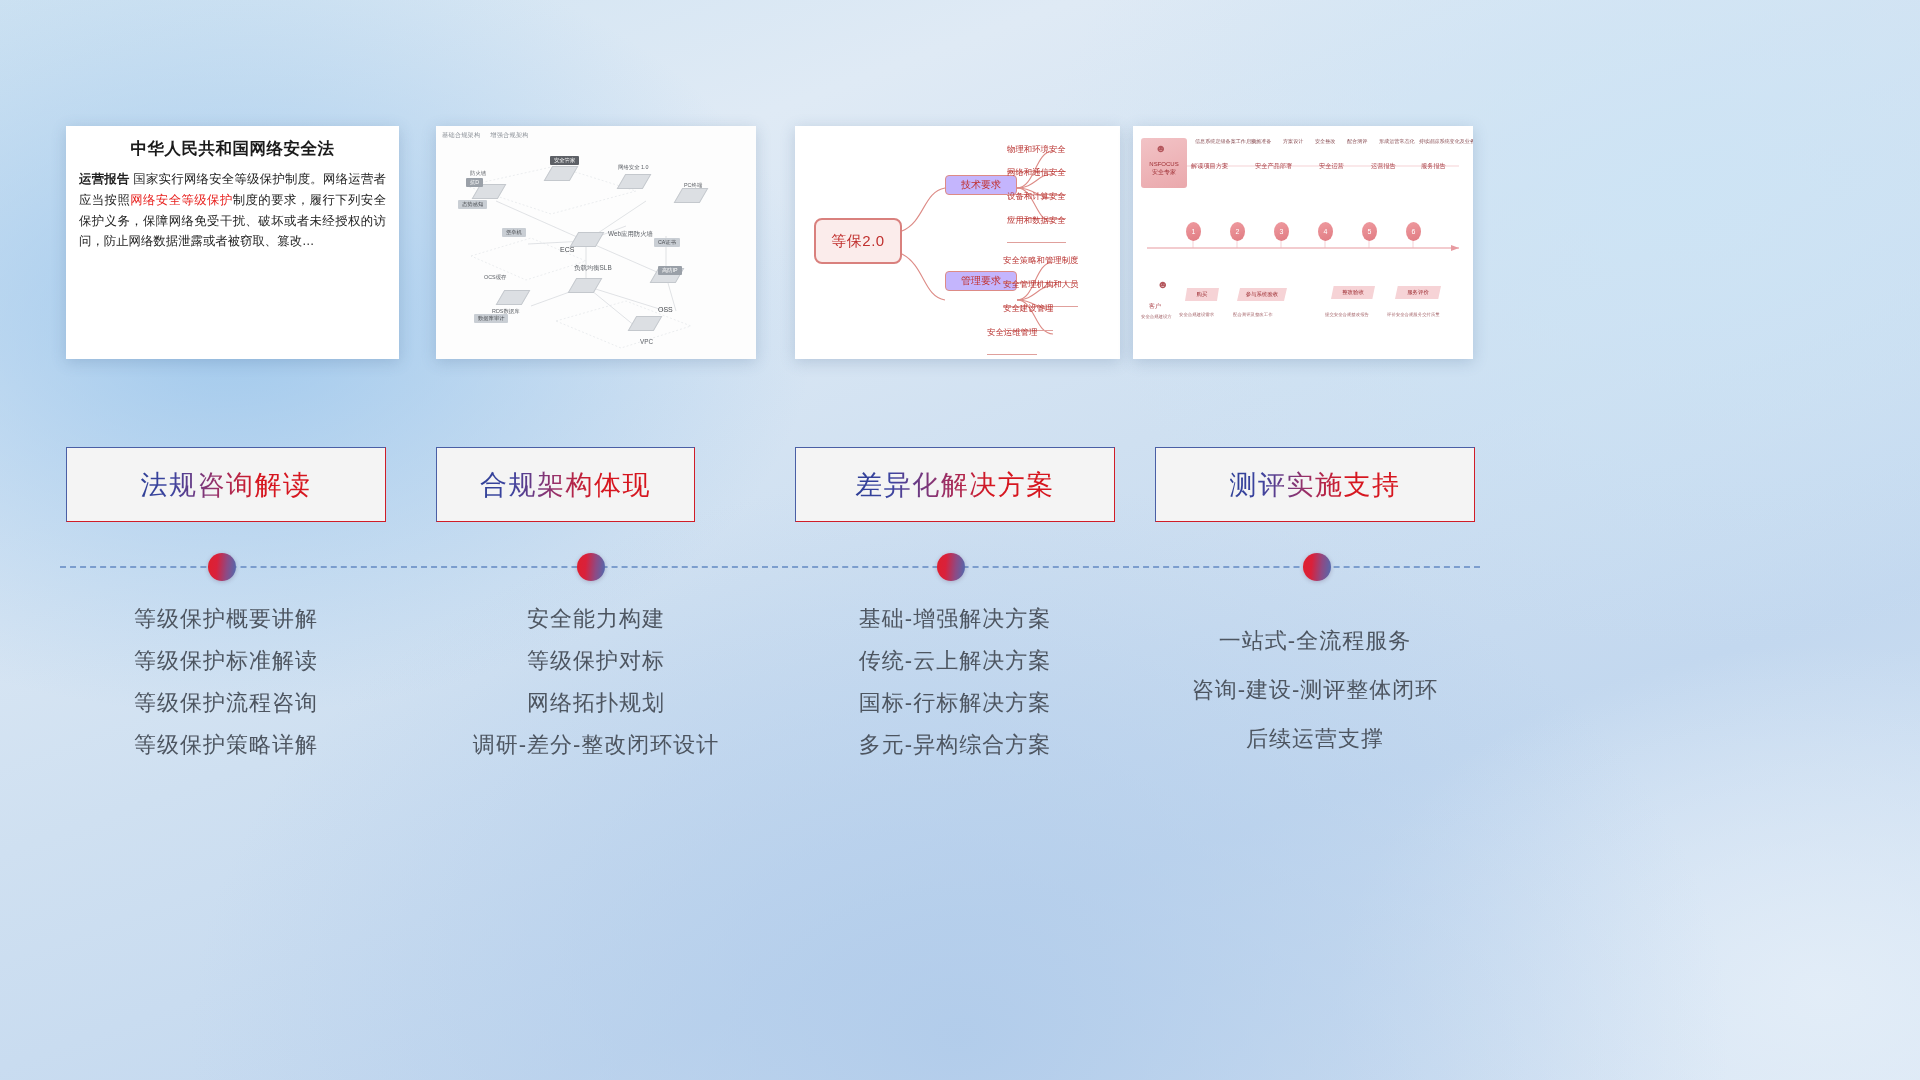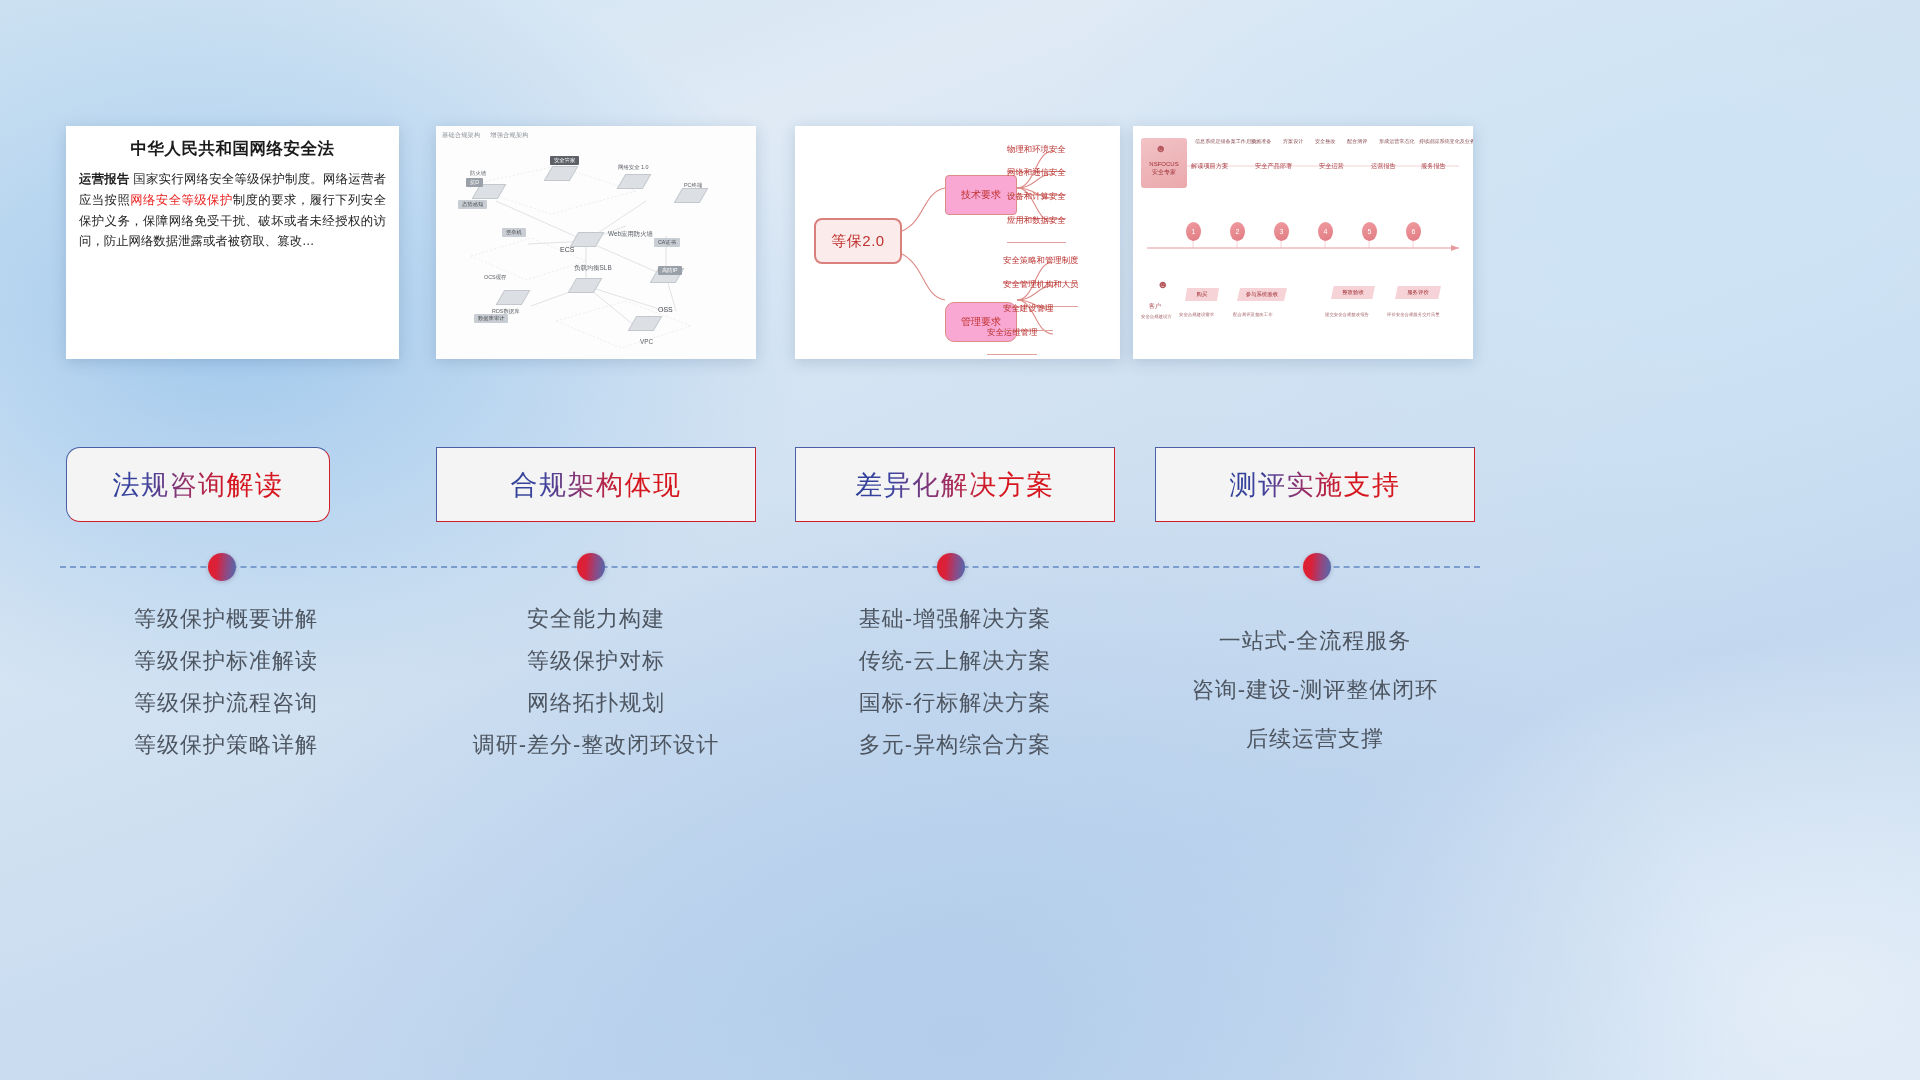--- a/index.html
+++ b/index.html
@@ -58,21 +58,21 @@
   
   .mind { position: relative; width: 100%; height: 100%; background: #fff; }
   .mind svg { position: absolute; inset: 0; }
   .node-root {
     position: absolute; left: 19px; top: 92px; width: 88px; height: 46px;
     background: #fbeceb; border: 2.5px solid #d9807d; border-radius: 8px;
     display: flex; align-items: center; justify-content: center;
     color: #c0302e; font-size: 15px; letter-spacing: .5px;
   }
   .node-mid {
-    position: absolute; width: 72px; height: 40px; background: #f9a8d4;
+    position: absolute; width: 72px; height: 20px; background: #c4b5fd;
     border: 1.4px solid #dd8b86; border-radius: 4px;
     display: flex; align-items: center; justify-content: center;
     color: #c0302e; font-size: 10px;
   }
   .node-leaf {
     position: absolute; color: #b8302e; font-size: 8.4px; white-space: nowrap;
     border-bottom: 1px solid #e0a09c; padding-bottom: 16px;
   }
 
   
@@ -108,22 +108,22 @@
     position: absolute; top: 0; height: 75px; background: #f4f4f4;
     border-top: 1.6px solid #4a5fa5; border-left: 1.6px solid #4a5fa5;
     border-right: 1.6px solid #d01d28; border-bottom: 1.6px solid #d01d28;
     display: flex; align-items: center; justify-content: center;
   }
   .head-box span {
     font-size: 27px; letter-spacing: 1.5px;
     background: linear-gradient(90deg, #2f3f96 0%, #3c44a0 18%, #9b2f66 45%, #d6161f 68%, #d6161f 100%);
     -webkit-background-clip: text; background-clip: text; color: transparent;
   }
-  .hb1 { left: 66px;   width: 264px; border-radius: 14px; }
-  .hb2 { left: 436px;  width: 320px; }
+  .hb1 { left: 66px;   width: 320px; }
+  .hb2 { left: 436px;  width: 259px; }
   .hb3 { left: 795px;  width: 320px; }
   .hb4 { left: 1155px; width: 320px; }
 
   
   .timeline { position: absolute; top: 566px; left: 0; width: 1920px; height: 4px; }
   .tl-line {
     position: absolute; top: 0; left: 60px; width: 1420px; height: 0;
     border-top: 2.5px dashed #6f93c8; opacity: .85;
   }
   .tl-dot {
@@ -236,21 +236,21 @@
         </g>
       </svg>
       <div class="node-root">等保2.0</div>
 
       <div class="node-mid" style="left:150px;top:49px;">技术要求</div>
       <div class="node-leaf" style="left:212px;top:18px;">物理和环境安全</div>
       <div class="node-leaf" style="left:212px;top:41px;">网络和通信安全</div>
       <div class="node-leaf" style="left:212px;top:65px;">设备和计算安全</div>
       <div class="node-leaf" style="left:212px;top:89px;">应用和数据安全</div>
 
-      <div class="node-mid" style="left:150px;top:176px;border-radius:9px;">管理要求</div>
+      <div class="node-mid" style="left:150px;top:145px;">管理要求</div>
       <div class="node-leaf" style="left:208px;top:129px;">安全策略和管理制度</div>
       <div class="node-leaf" style="left:208px;top:153px;">安全管理机构和人员</div>
       <div class="node-leaf" style="left:208px;top:177px;">安全建设管理</div>
       <div class="node-leaf" style="left:192px;top:201px;">安全运维管理</div>
     </div>
   </div>
 
   <div class="card card-4">
     <div class="road">
       <svg viewBox="0 0 340 233">

